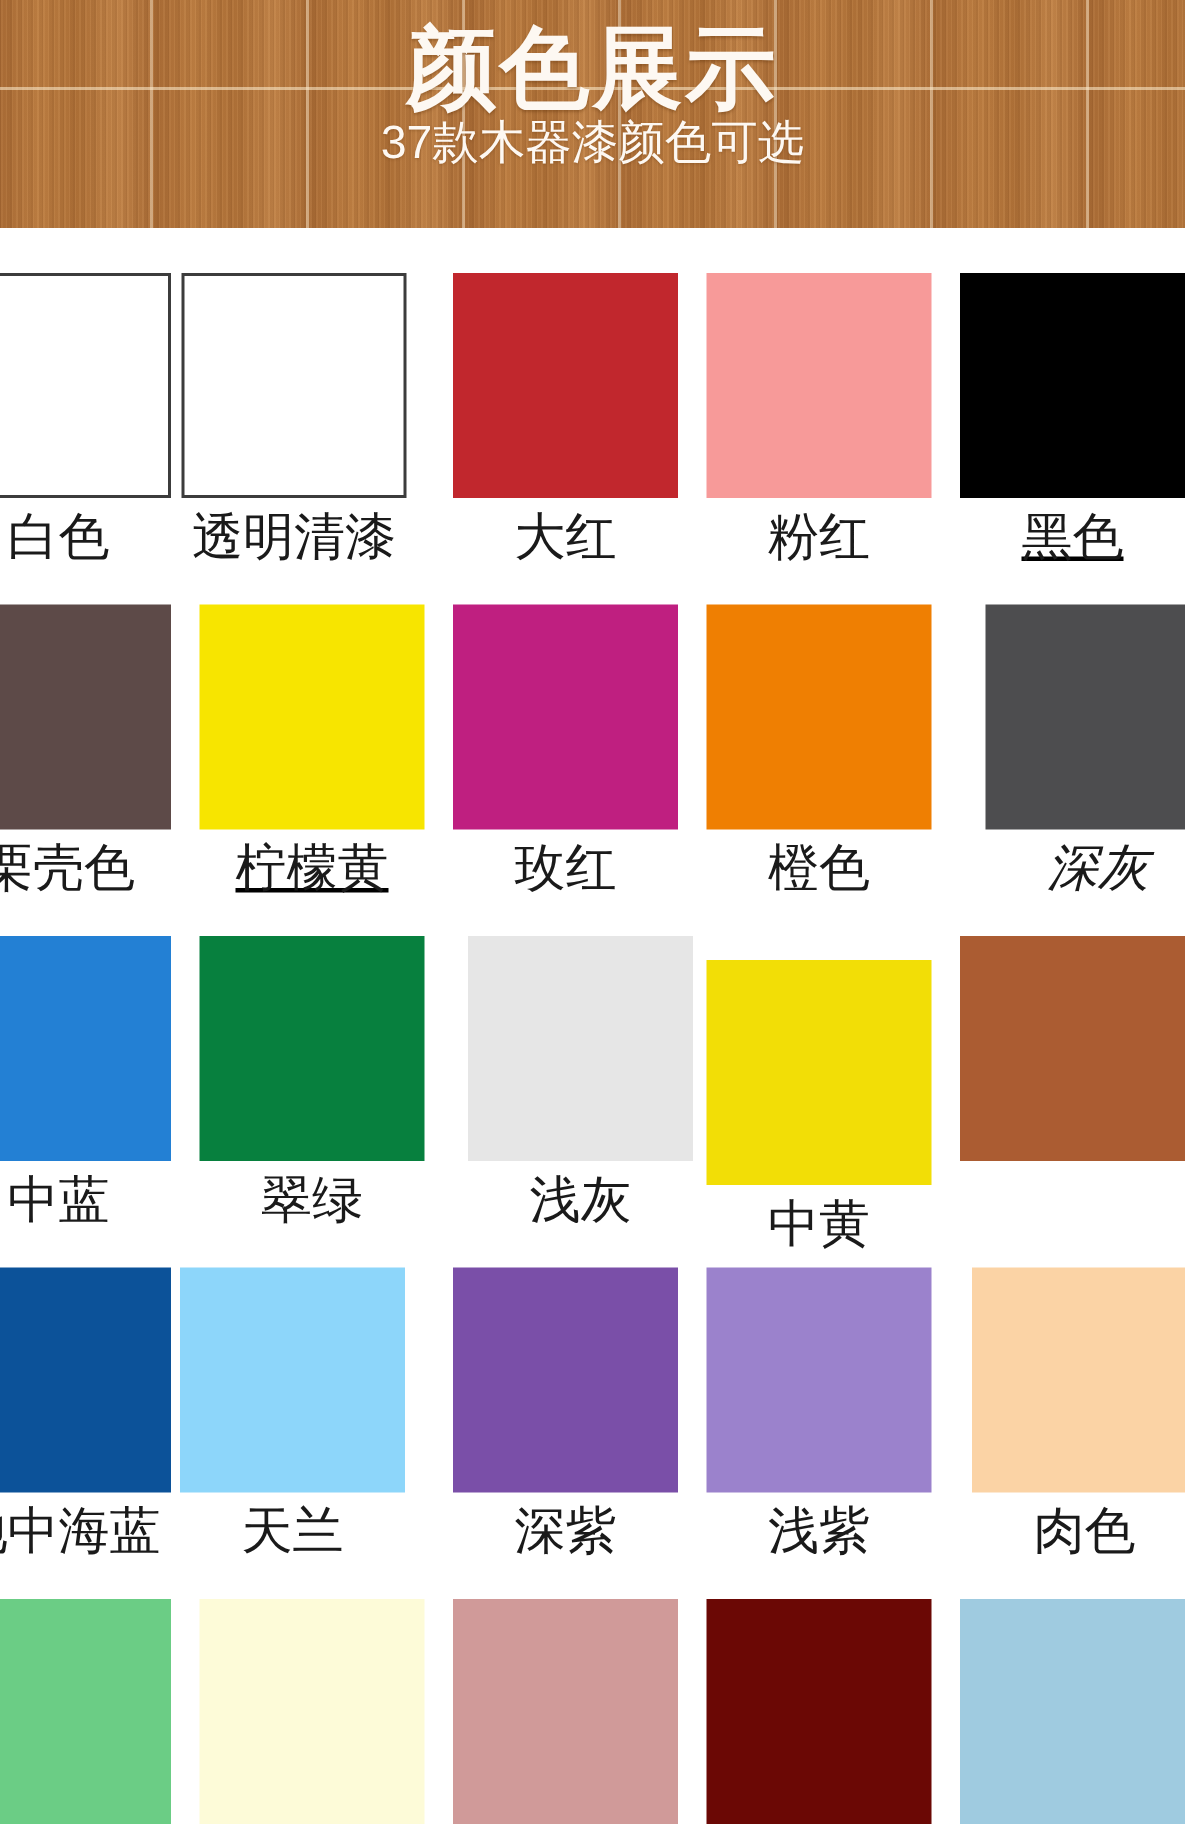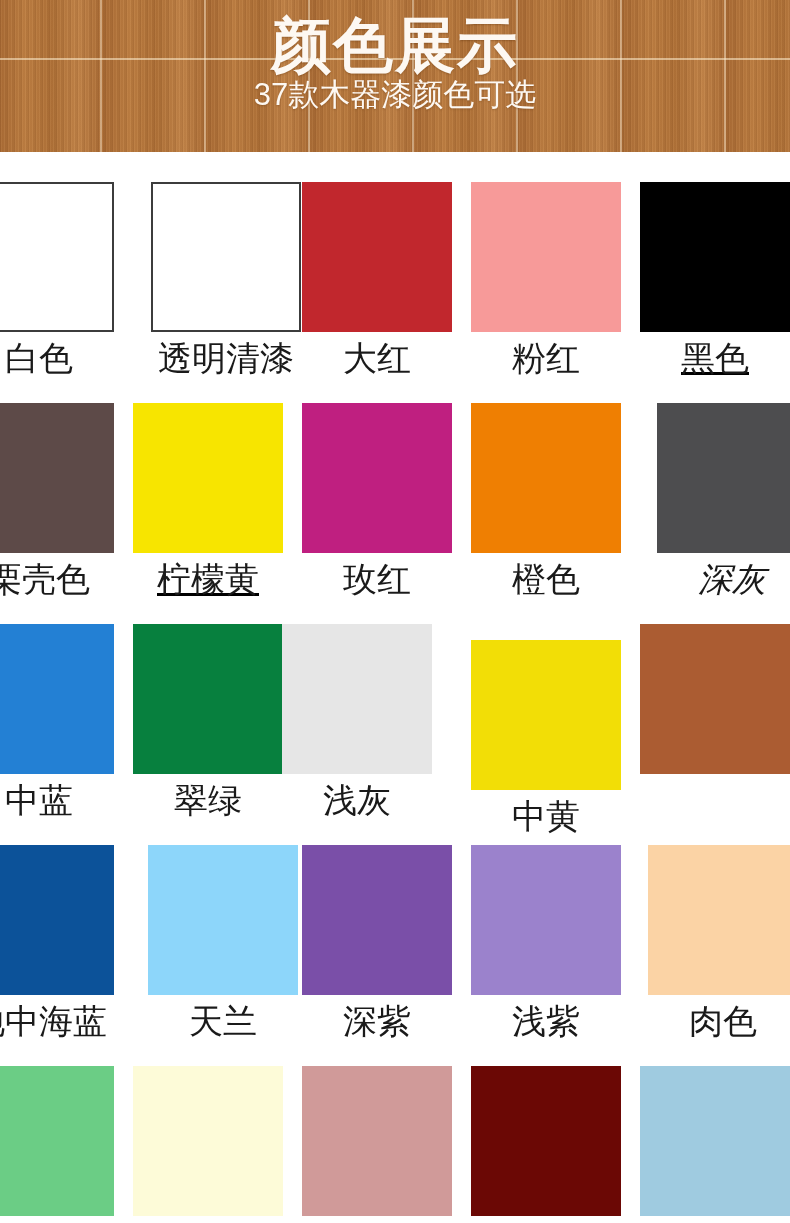--- a/index.html
+++ b/index.html
@@ -130,21 +130,21 @@
     <div id="banner-subtitle">37款木器漆颜色可选</div>
   </div>
 </div>
 
 <div id="swatch-grid">
     <div class="swatch-row">
       <div class="swatch-cell" style="left: 0px;">
         <div class="swatch-chip bordered" style="background: rgb(255, 255, 255);"></div>
         <span class="swatch-label">白色</span>
       </div>
-      <div class="swatch-cell" style="left: 187px;">
+      <div class="swatch-cell" style="left: 157px;">
         <div class="swatch-chip bordered" style="background: rgb(255, 255, 255);"></div>
         <span class="swatch-label">透明清漆</span>
       </div>
       <div class="swatch-cell" style="left: 338px;">
         <div class="swatch-chip" style="background: rgb(193, 39, 45);"></div>
         <span class="swatch-label">大红</span>
       </div>
       <div class="swatch-cell" style="left: 507px;">
         <div class="swatch-chip" style="background: rgb(247, 154, 153);"></div>
         <span class="swatch-label">粉红</span>
@@ -178,38 +178,38 @@
     </div>
     <div class="swatch-row">
       <div class="swatch-cell" style="left: 0px;">
         <div class="swatch-chip" style="background: rgb(35, 128, 212);"></div>
         <span class="swatch-label">中蓝</span>
       </div>
       <div class="swatch-cell" style="left: 169px;">
         <div class="swatch-chip" style="background: rgb(7, 128, 62);"></div>
         <span class="swatch-label">翠绿</span>
       </div>
-      <div class="swatch-cell" style="left: 318px;">
+      <div class="swatch-cell" style="left: 348px;">
         <div class="swatch-chip" style="background: rgb(230, 230, 230);"></div>
         <span class="swatch-label">浅灰</span>
       </div>
       <div class="swatch-cell" style="left: 507px; margin-top: 16px;">
         <div class="swatch-chip" style="background: rgb(242, 222, 6);"></div>
         <span class="swatch-label">中黄</span>
       </div>
       <div class="swatch-cell" style="left: 676px;">
         <div class="swatch-chip" style="background: rgb(171, 92, 50);"></div>
       </div>
     </div>
     <div class="swatch-row">
       <div class="swatch-cell" style="left: 0px;">
         <div class="swatch-chip" style="background: rgb(12, 82, 153);"></div>
         <span class="swatch-label">地中海蓝</span>
       </div>
-      <div class="swatch-cell" style="left: 184px;">
+      <div class="swatch-cell" style="left: 156px;">
         <div class="swatch-chip" style="background: rgb(141, 214, 250);"></div>
         <span class="swatch-label">天兰</span>
       </div>
       <div class="swatch-cell" style="left: 338px;">
         <div class="swatch-chip" style="background: rgb(122, 79, 168);"></div>
         <span class="swatch-label">深紫</span>
       </div>
       <div class="swatch-cell" style="left: 507px;">
         <div class="swatch-chip" style="background: rgb(155, 130, 204);"></div>
         <span class="swatch-label">浅紫</span>

